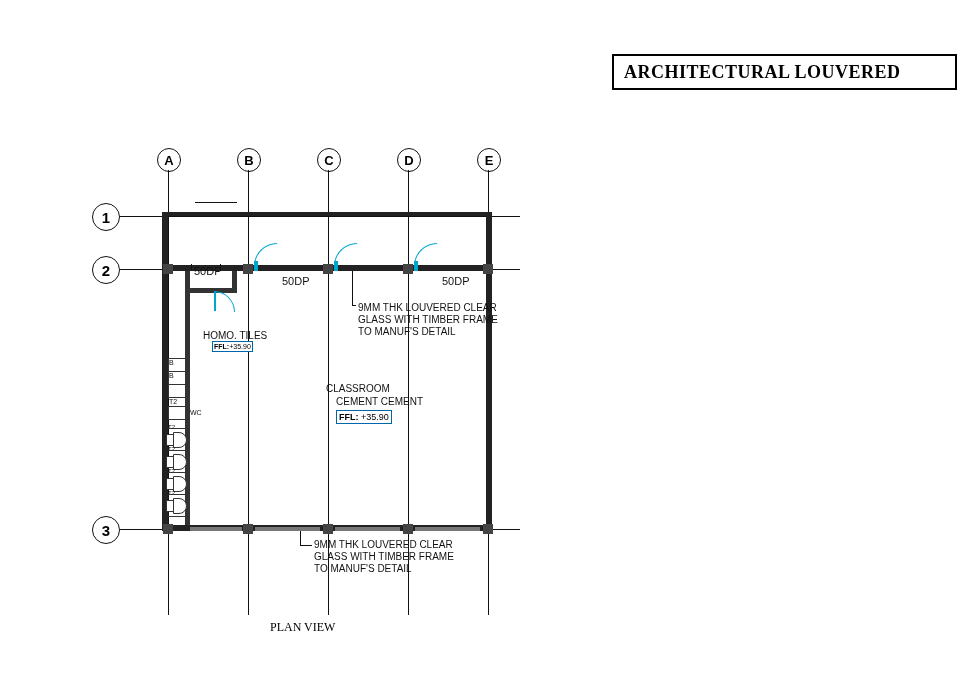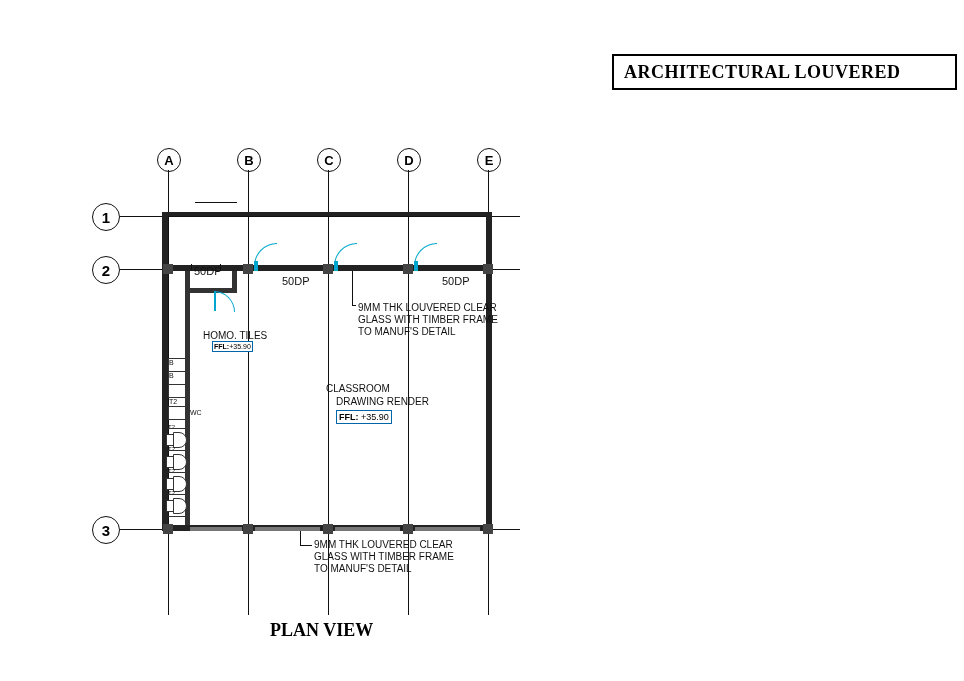--- a/index.html
+++ b/index.html
@@ -26,22 +26,22 @@
     font-family: "Times New Roman", Times, serif;
     font-weight: bold;
     font-size: 18px;
     letter-spacing: 0.5px;
   }
   .plan-label {
     position: absolute;
     left: 270px;
     top: 620px;
     font-family: "Times New Roman", Times, serif;
-    font-weight: bold;
-    font-size: 18px;
+    font-weight: normal;
+    font-size: 12px;
   }
   .drawing {
     position: absolute;
     left: 90px;
     top: 140px;
     width: 430px;
     height: 460px;
   }
   .gridline-v {
     position: absolute;
@@ -282,21 +282,21 @@
   <div class="small-label" style="left:352px; top:135px">50DP</div>
   <div class="tick" style="left:101px; top:124px"></div>
   <div class="tick" style="left:130px; top:124px"></div>
 
   <div class="note" style="left:113px; top:190px">HOMO. TILES</div>
   <div class="ffl-small" style="left:122px; top:201px">
     <span style="font-weight:bold">FFL:</span><span>+35.90</span>
   </div>
 
   <div class="note" style="left:236px; top:243px">CLASSROOM</div>
-  <div class="note" style="left:246px; top:256px">DRAWING RENDER</div>
+  <div class="note" style="left:246px; top:256px">CEMENT CEMENT</div>
   <div class="ffl-box" style="left:246px; top:270px">
     <span style="font-weight:bold">FFL:</span>
     <span>+35.90</span>
   </div>
 
   <div class="leader" style="left:262px; top:131px; height:34px"></div>
   <div class="leader-h" style="left:262px; top:165px; width:4px"></div>
   <div class="note" style="left:268px; top:162px">9MM THK LOUVERED CLEAR</div>
   <div class="note" style="left:268px; top:174px">GLASS WITH TIMBER FRAME</div>
   <div class="note" style="left:268px; top:186px">TO MANUF'S DETAIL</div>

